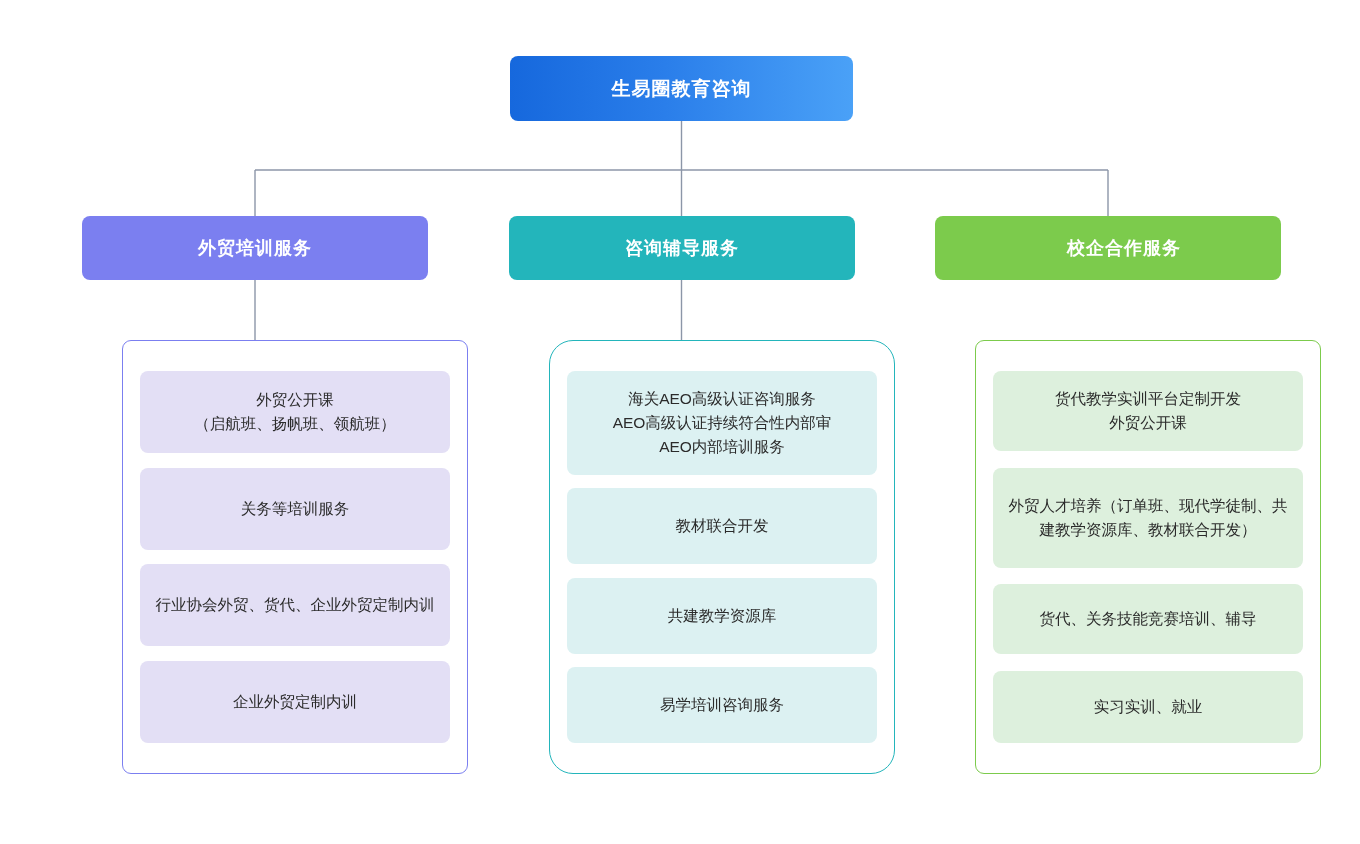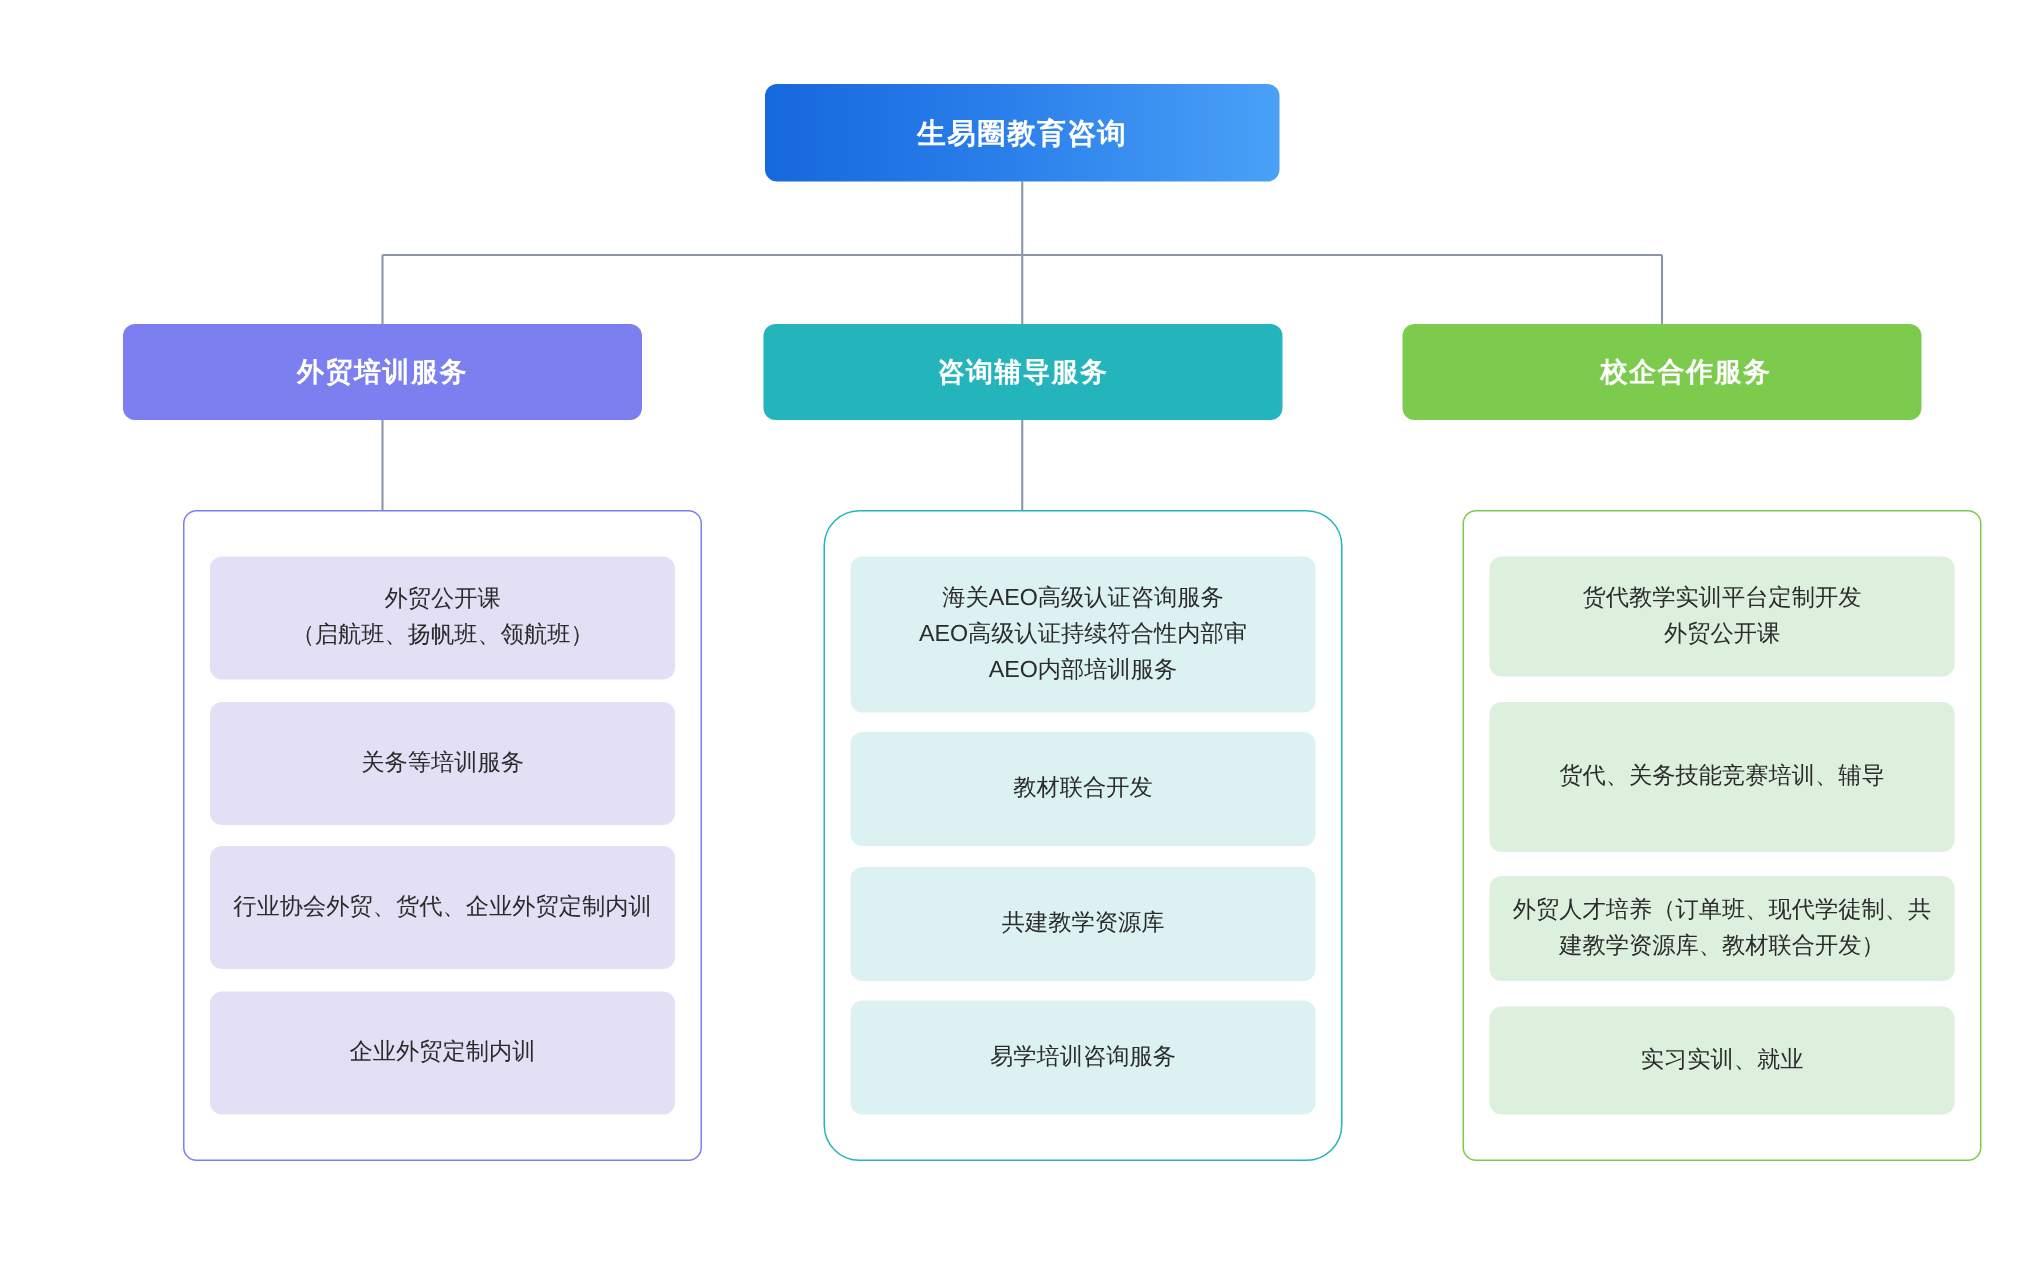--- a/index.html
+++ b/index.html
@@ -185,19 +185,19 @@
     </div>
   </div>
 
   <div class="column col-2">
     <div class="branch-header">
       <span>校企合作服务</span>
     </div>
     <div class="items-container">
       <div class="item-card">货代教学实训平台定制开发
 外贸公开课</div>
+      <div class="item-card">外贸人才培养（订单班、现代学徒制、共建教学资源库、教材联合开发）</div>
       <div class="item-card">货代、关务技能竞赛培训、辅导</div>
-      <div class="item-card">外贸人才培养（订单班、现代学徒制、共建教学资源库、教材联合开发）</div>
       <div class="item-card">实习实训、就业</div>
     </div>
   </div>
 
 </div>
 
 </body></html>

